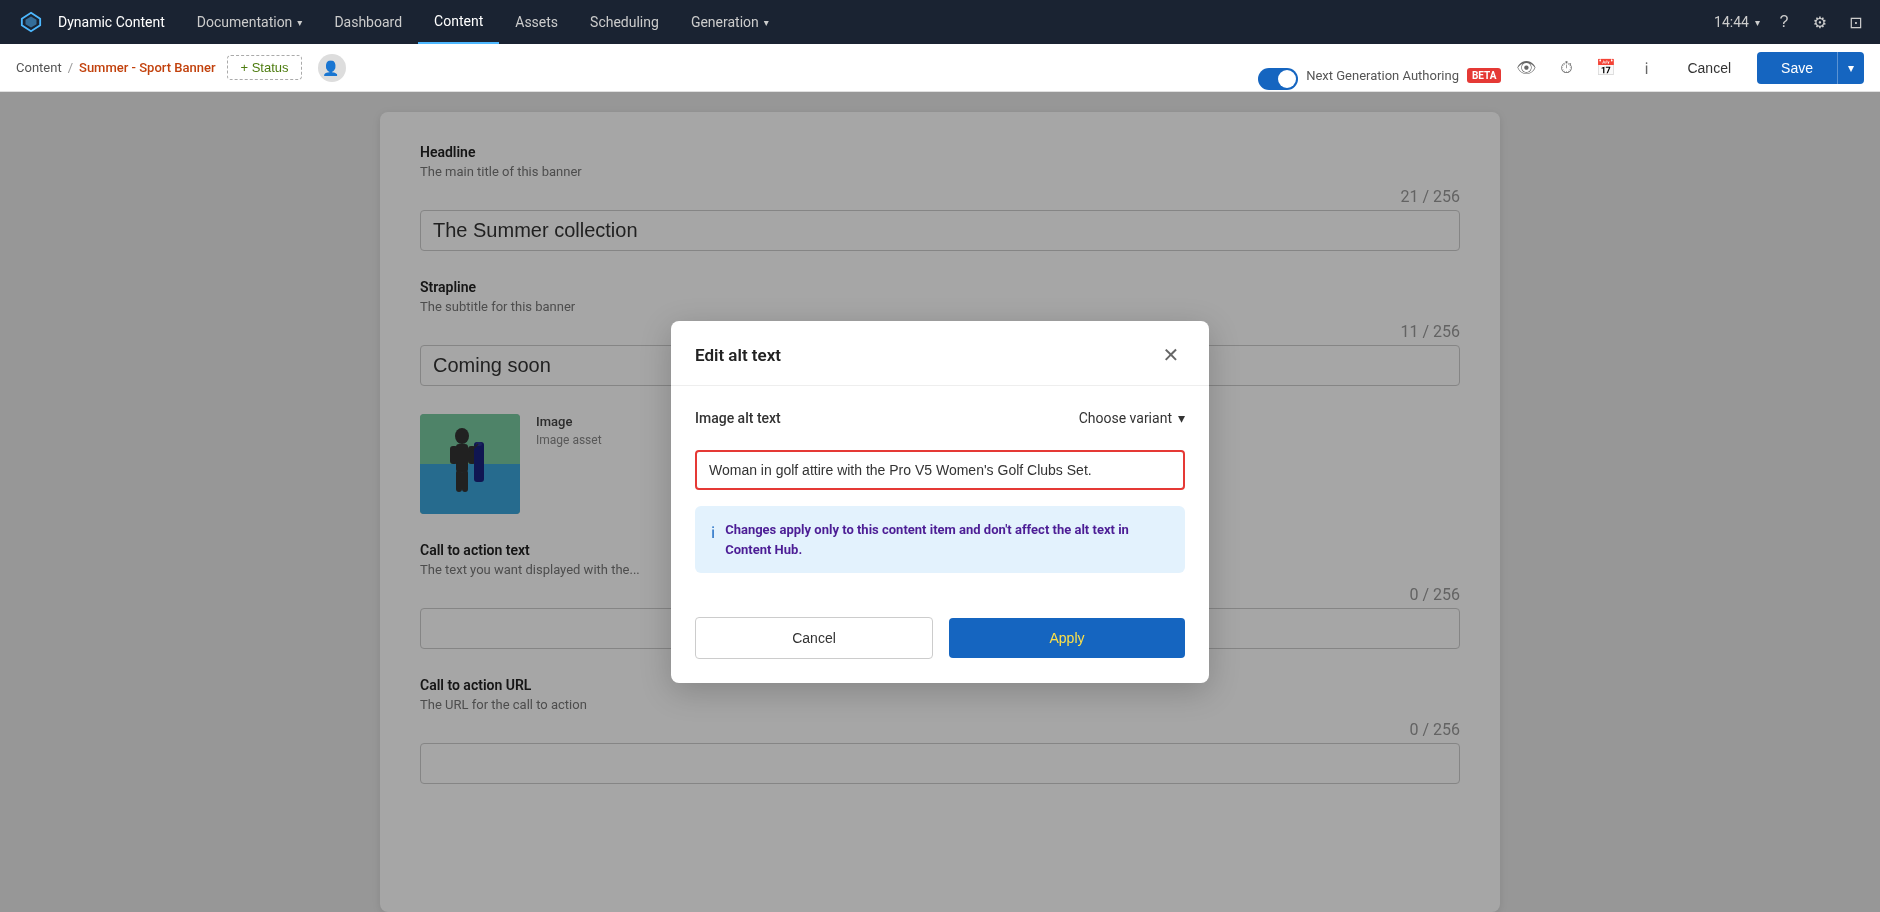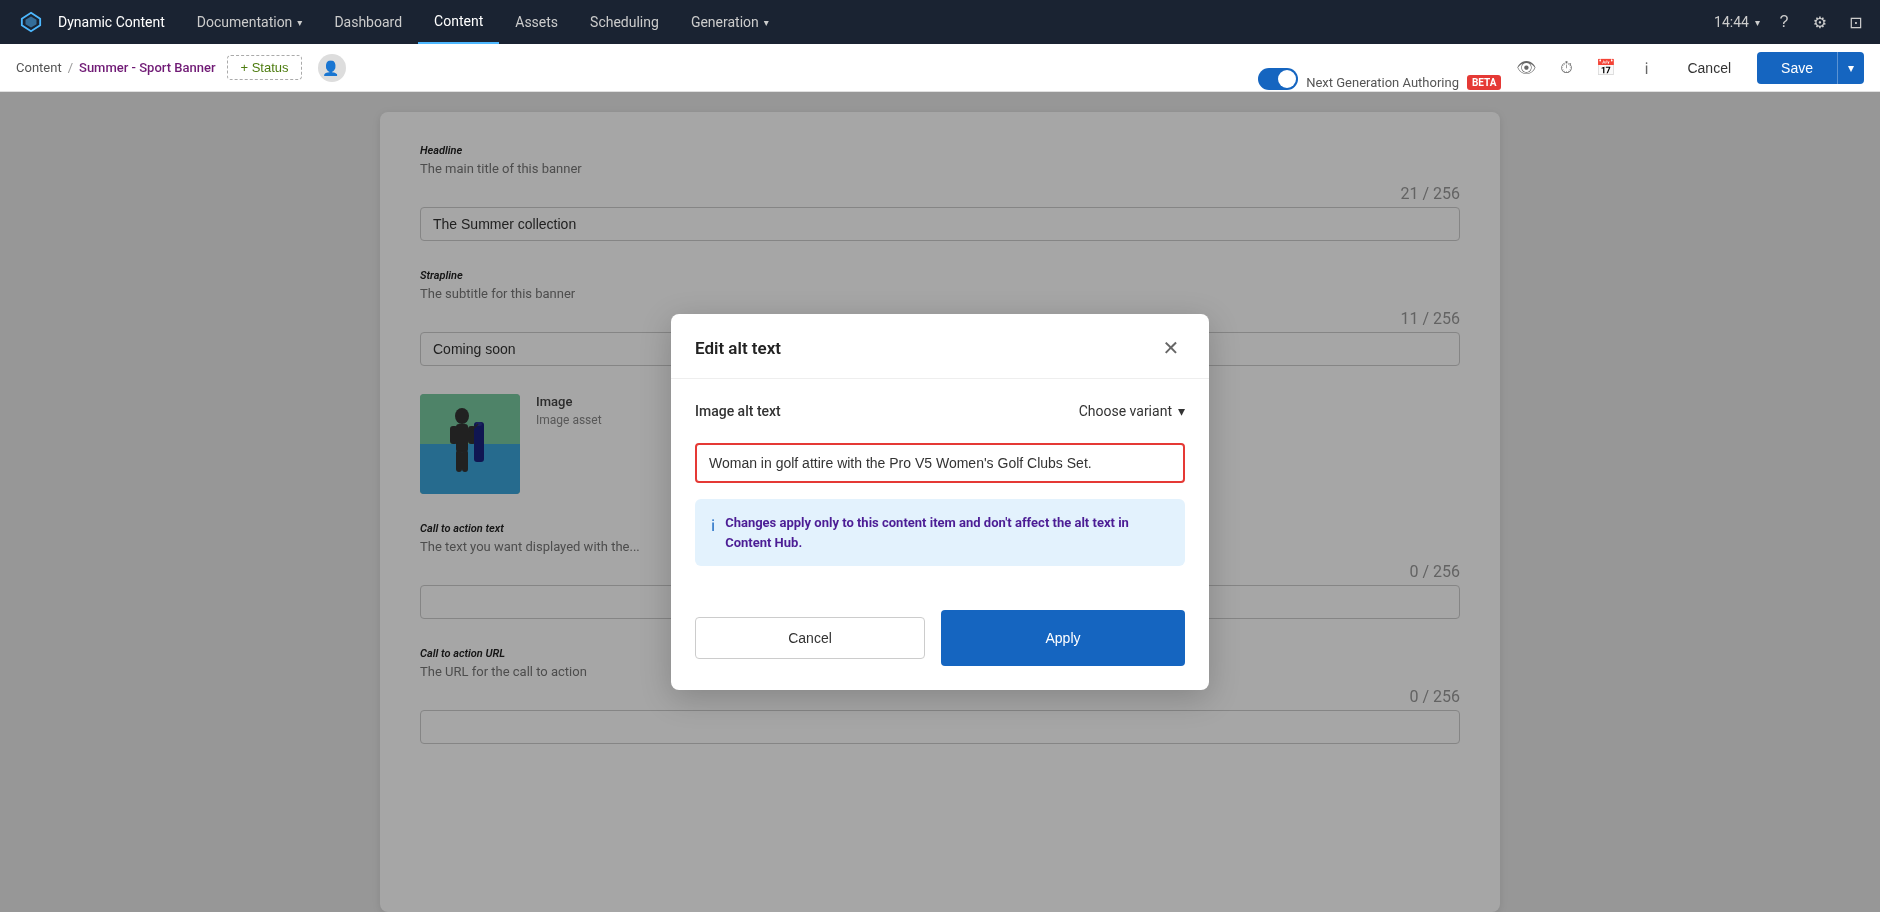--- a/index.html
+++ b/index.html
@@ -29,30 +29,30 @@
 
     
     .content-bar {
       display: flex; align-items: center; height: 48px;
       background: #fff; border-bottom: 1px solid #e0e0e0;
       padding: 0 16px; gap: 12px;
     }
     .breadcrumb { display: flex; align-items: center; gap: 6px; font-size: 13px; color: #555; }
     .breadcrumb-link { color: #555; text-decoration: none; }
     .breadcrumb-sep { color: #999; }
-    .breadcrumb-current { color: #701a75; font-weight: 500; }
+    .breadcrumb-current { color: #c2410c; font-weight: 500; }
     .status-btn {
       border: 1.5px dashed #aaa; background: none; border-radius: 4px;
       padding: 4px 12px; font-size: 13px; cursor: pointer; color: #4d7c0f;
       display: flex; align-items: center; gap: 6px;
     }
     .avatar-btn { background: none; border: none; cursor: pointer; margin-left: 4px; }
     .avatar-circle { width: 28px; height: 28px; border-radius: 50%; background: #ddd; display: flex; align-items: center; justify-content: center; font-size: 14px; color: #666; }
     .content-bar-right { margin-left: auto; display: flex; align-items: center; gap: 10px; }
-    .nga-toggle { display: flex; align-items: flex-end; gap: 8px; font-size: 13px; color: #555; margin-top: 22px; }
+    .nga-toggle { display: flex; align-items: flex-start; gap: 8px; font-size: 13px; color: #555; margin-top: 22px; }
     .toggle-switch {
       width: 40px; height: 22px; background: #1565c0; border-radius: 11px;
       position: relative; cursor: pointer;
     }
     .toggle-switch::after {
       content: ''; position: absolute; width: 18px; height: 18px;
       background: #fff; border-radius: 50%; top: 2px; left: 20px;
       transition: left 0.2s;
     }
     .beta-badge {
@@ -86,26 +86,26 @@
       top: 20px; left: 50%; transform: translateX(-50%);
       width: 1120px;
       background: #fff;
       border-radius: 8px;
       padding: 32px 40px;
       box-shadow: 0 2px 8px rgba(0,0,0,0.1);
       min-height: 800px;
     }
 
     .field-block { margin-bottom: 28px; }
-    .field-label { font-size: 11px; font-weight: 600; color: #222; margin-bottom: 4px; font-style: italic; }
+    .field-label { font-size: 14px; font-weight: 600; color: #222; margin-bottom: 4px; }
     .field-desc { font-size: 13px; color: #777; margin-bottom: 8px; }
     .field-counter { text-align: right; font-size: 16px; color: #999; margin-bottom: 4px; }
     .field-input {
       width: 100%; border: 1px solid #ccc; border-radius: 4px;
-      padding: 8px 12px; font-size: 14px; color: #333; background: #fff;
+      padding: 8px 12px; font-size: 20px; color: #333; background: #fff;
       outline: none;
     }
 
     
     .image-field-row { display: flex; align-items: flex-start; gap: 16px; }
     .image-thumb {
       width: 100px; height: 100px; border-radius: 4px;
       background: #b0bec5; overflow: hidden; flex-shrink: 0;
       display: flex; align-items: center; justify-content: center;
     }
@@ -167,22 +167,22 @@
     .modal-footer {
       display: flex; align-items: center; justify-content: center;
       padding: 16px 24px 24px; gap: 16px;
     }
     .modal-cancel-btn {
       flex: 1; padding: 12px; border: 1px solid #ccc; background: #fff;
       border-radius: 4px; cursor: pointer; font-size: 14px; color: #333;
       font-weight: 500;
     }
     .modal-apply-btn {
-      flex: 1; padding: 20px; border: none; background: #1565c0;
-      border-radius: 4px; cursor: pointer; font-size: 14px; color: #ffffff;
+      flex: 1; padding: 12px; border: none; background: #1565c0;
+      border-radius: 4px; cursor: pointer; font-size: 14px; color: #fde047;
       font-weight: 500;
     }
   </style>
 </head>
 <body>
 
 <nav class="top-nav">
   <div class="nav-logo">
     <svg viewBox="0 0 24 24" fill="none" stroke="#4db8ff" stroke-width="2">
       <polygon points="12,2 22,8.5 22,15.5 12,22 2,15.5 2,8.5"></polygon>

